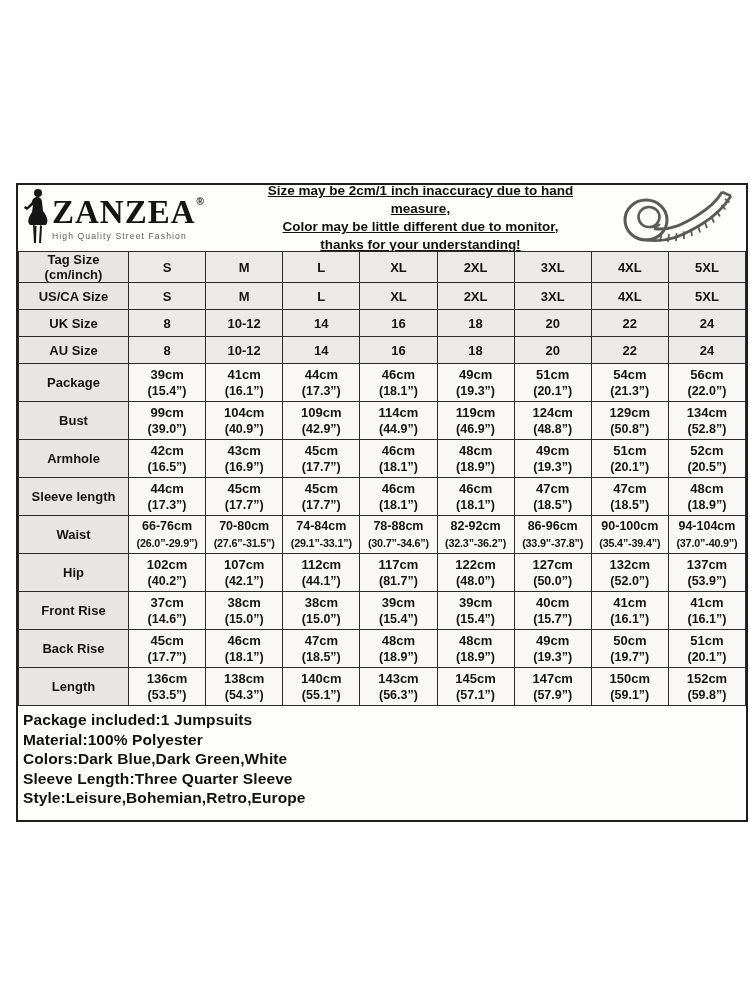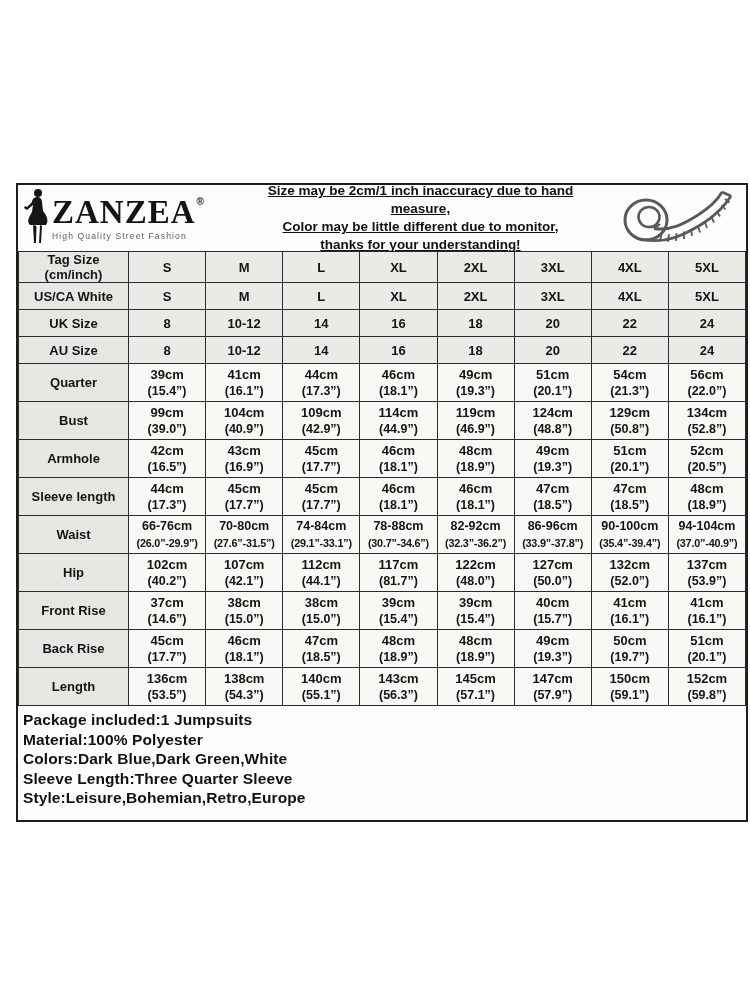--- a/index.html
+++ b/index.html
@@ -184,21 +184,21 @@
             <td>S</td>
             <td>M</td>
             <td>L</td>
             <td>XL</td>
             <td>2XL</td>
             <td>3XL</td>
             <td>4XL</td>
             <td>5XL</td>
           </tr>
           <tr class="size-row">
-            <th>US/CA White</th>
+            <th>US/CA Size</th>
             <td>S</td>
             <td>M</td>
             <td>L</td>
             <td>XL</td>
             <td>2XL</td>
             <td>3XL</td>
             <td>4XL</td>
             <td>5XL</td>
           </tr>
           <tr class="size-row">
@@ -217,21 +217,21 @@
             <td>8</td>
             <td>10-12</td>
             <td>14</td>
             <td>16</td>
             <td>18</td>
             <td>20</td>
             <td>22</td>
             <td>24</td>
           </tr>
           <tr class="measure-row">
-            <th>Quarter</th>
+            <th>Package</th>
             <td>
               <div class="cell-cm">39cm</div>
               <div class="cell-inch">(15.4”)</div>
             </td>
             <td>
               <div class="cell-cm">41cm</div>
               <div class="cell-inch">(16.1”)</div>
             </td>
             <td>
               <div class="cell-cm">44cm</div>

